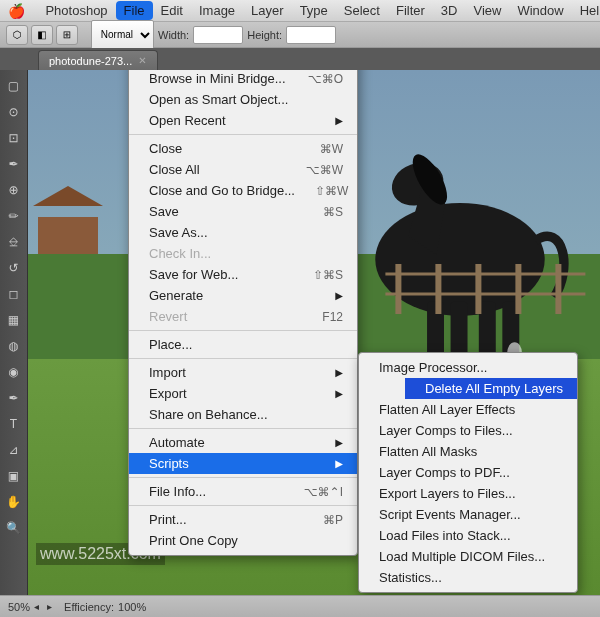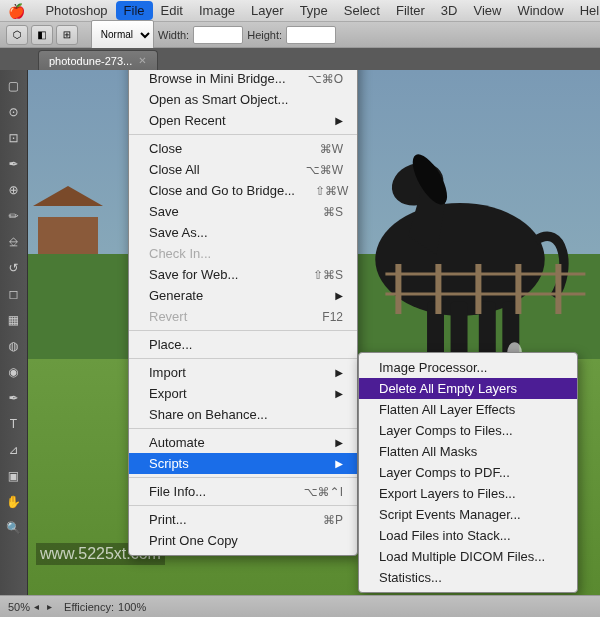--- a/index.html
+++ b/index.html
@@ -293,22 +293,23 @@
       top: 352px;
       left: 358px;
       width: 220px;
       background: #f0f0f0;
       border: 1px solid #888;
       border-radius: 4px;
       box-shadow: 2px 4px 12px rgba(0,0,0,0.4);
       padding: 4px 0;
     }
     .scripts-submenu .menu-item.highlighted {
-      background: #4c1d95;
+      background: #1d4ed8;
       color: white;
+      margin-left: 46px;
     }
   </style>
 </head>
 <body>
 
 <div class="menubar">
   <span class="menubar-apple">🍎</span>
   <span class="menubar-item">Photoshop</span>
   <span class="menubar-item active">File</span>
   <span class="menubar-item">Edit</span>

